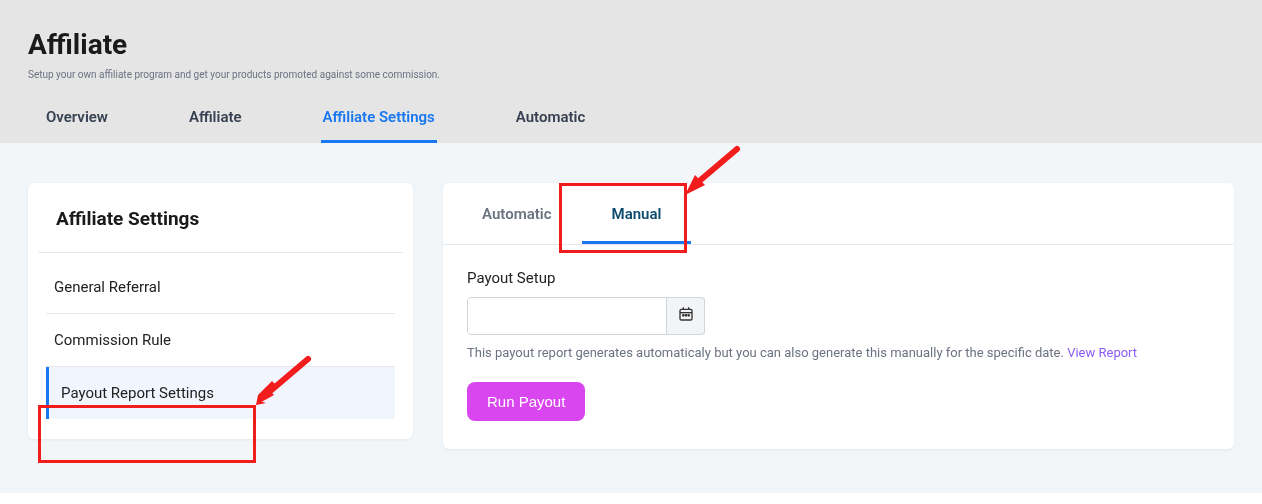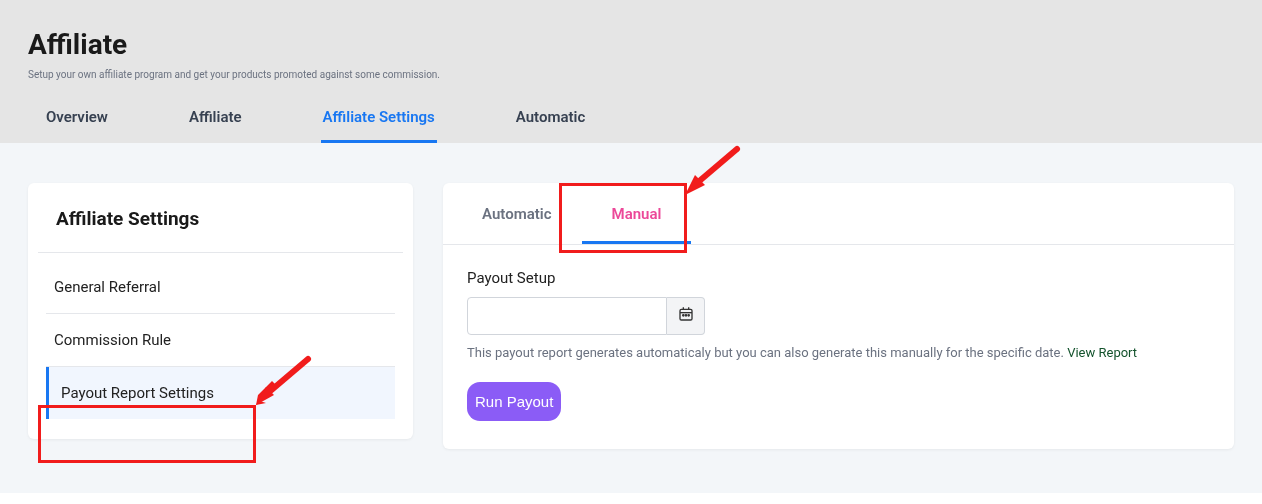--- a/index.html
+++ b/index.html
@@ -98,21 +98,21 @@
     .inner-tab {
       font-size: 15px;
       font-weight: 600;
       color: #6b7280;
       padding: 22px 30px 18px 30px;
       cursor: pointer;
       border-bottom: 3px solid transparent;
       position: relative;
     }
     .inner-tab.active {
-      color: #ec4899;
+      color: #0c4a6e;
       border-bottom: 3px solid #1877f2;
     }
     .main-content {
       padding: 24px 24px 28px 24px;
     }
     .field-label {
       font-size: 15px;
       color: #222;
       margin-bottom: 10px;
       font-weight: 400;
@@ -142,32 +142,32 @@
       justify-content: center;
       cursor: pointer;
     }
     .date-btn svg { width: 16px; height: 16px; }
     .help-text {
       font-size: 13px;
       color: #6b7280;
       margin-bottom: 22px;
     }
     .help-text a {
-      color: #14532d;
+      color: #8b5cf6;
       text-decoration: none;
       cursor: pointer;
     }
     .run-btn {
-      background: #8b5cf6;
+      background: #d946ef;
       color: #ffffff;
       border: none;
-      padding: 11px 8px;
+      padding: 11px 20px;
       font-size: 15px;
       font-weight: 500;
-      border-radius: 13px;
+      border-radius: 8px;
       cursor: pointer;
     }
 
     
     .redbox1 {
       position: absolute;
       border: 3px solid #f11c1c;
       pointer-events: none;
     }
     .arrow {

